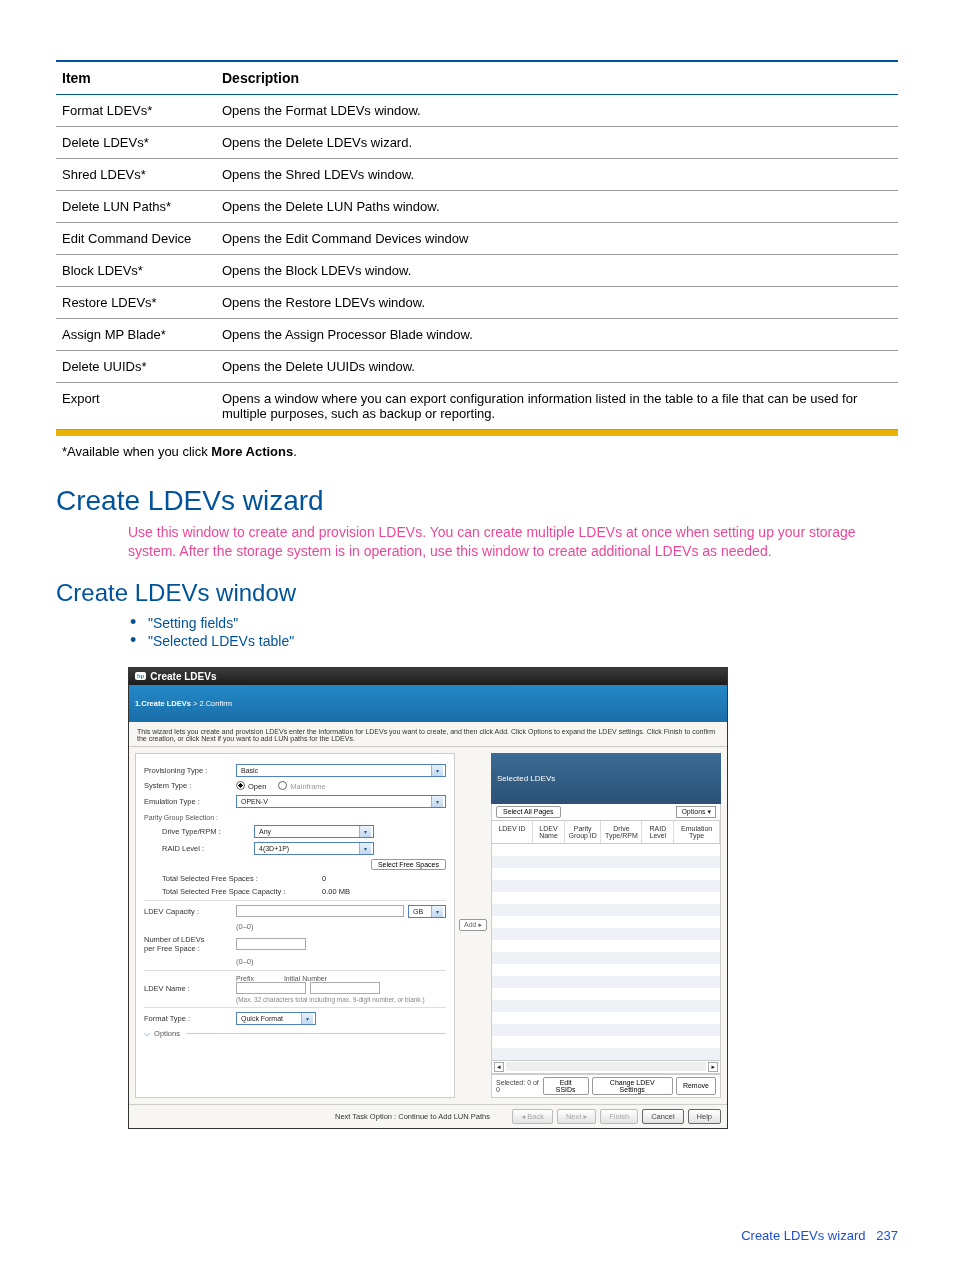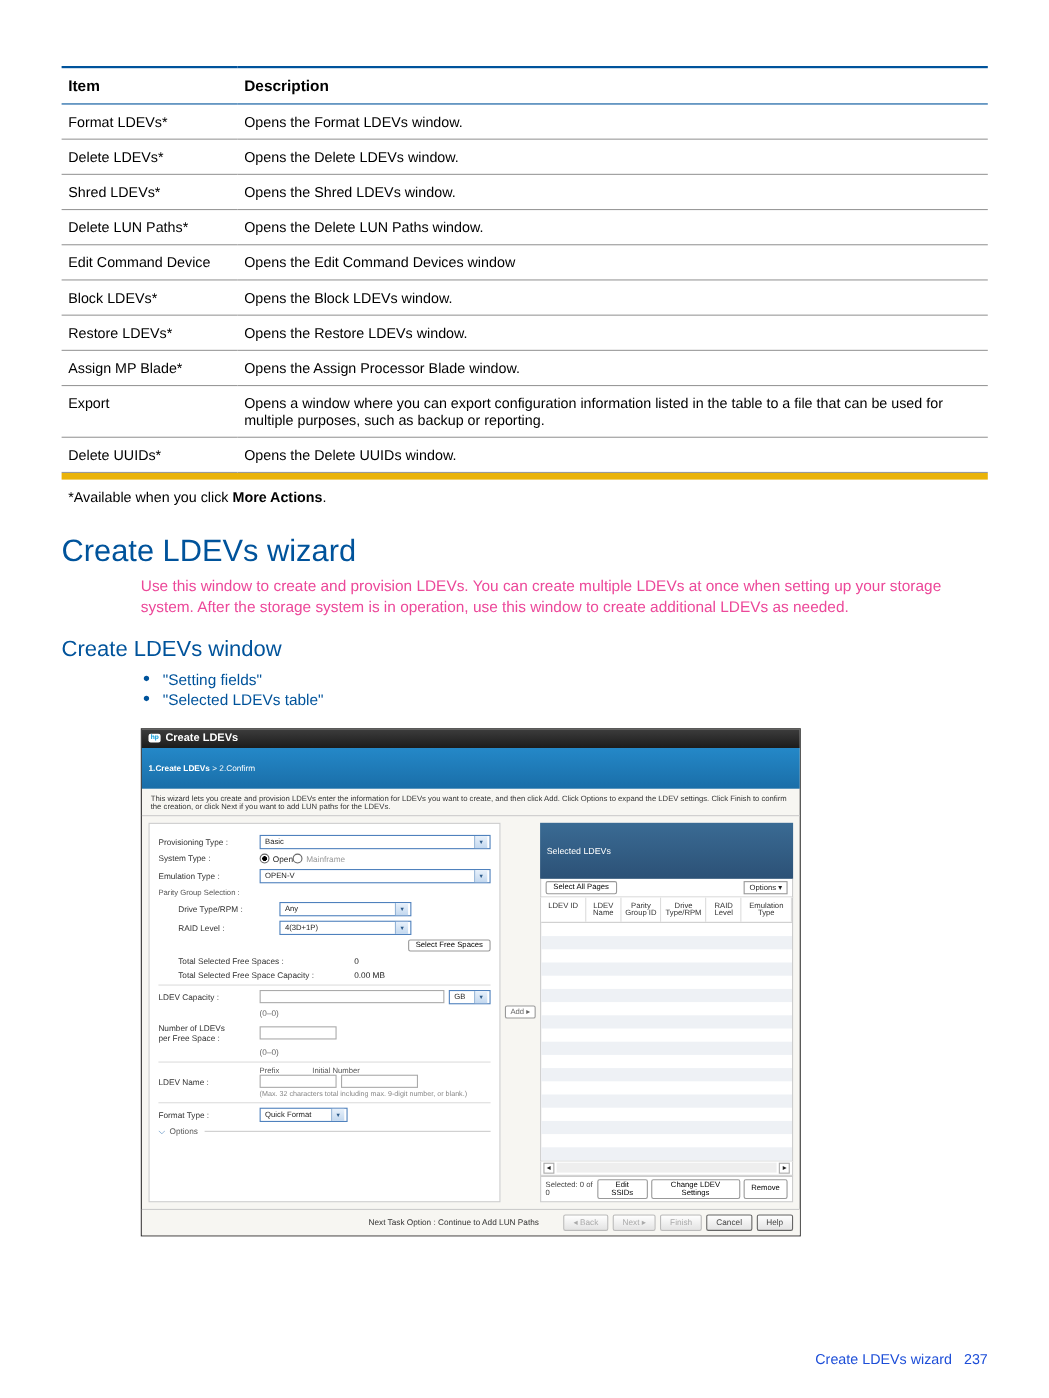--- a/index.html
+++ b/index.html
@@ -50,21 +50,21 @@
   h1.section {
     font-family: "Trebuchet MS", Arial, sans-serif;
     font-weight: normal;
     font-size: 28px;
     color: #00539b;
     margin: 26px 0 4px -72px;
   }
   h2.subsection {
     font-family: "Trebuchet MS", Arial, sans-serif;
     font-weight: normal;
-    font-size: 20px;
+    font-size: 24px;
     color: #00539b;
     margin: 18px 0 6px -72px;
   }
   p.intro {
     font-family: "Trebuchet MS", Arial, sans-serif;
     font-size: 14px;
     line-height: 1.35;
     margin: 6px 0 0 0;
     color: #ec4899;
   }
@@ -147,21 +147,21 @@
     min-width: 110px;
   }
   .sel .caret {
     width:12px; height:11px;
     background:linear-gradient(#e8f1fb,#c3d8ef);
     border-left:1px solid #94b4d6;
     display:flex;align-items:center;justify-content:center;
     font-size:6px;color:#2d5b8b;
   }
   .sel.wide { flex:1; }
-  .radio { display:flex; gap:0; align-items:center; }
+  .radio { display:flex; gap:12px; align-items:center; }
   .radio span::before {
     content:""; display:inline-block; width:7px; height:7px;
     border:1px solid #666; border-radius:50%; margin-right:3px;
     vertical-align:-1px;
   }
   .radio span.on::before { background: radial-gradient(#000 0 40%, #fff 45% 100%); }
   .section-hdr { color:#555; font-size:7px; margin-top:6px; }
   .indent { margin-left:18px; }
   .btn-s {
     border:1px solid #999; background:#fff; font-size:7px;
@@ -244,21 +244,21 @@
         <th>Description</th>
       </tr>
     </thead>
     <tbody id="tbl-body">
         <tr>
           <td>Format LDEVs*</td>
           <td>Opens the Format LDEVs window.</td>
         </tr>
         <tr>
           <td>Delete LDEVs*</td>
-          <td>Opens the Delete LDEVs window.</td>
+          <td>Opens the Delete LDEVs wizard.</td>
         </tr>
         <tr>
           <td>Shred LDEVs*</td>
           <td>Opens the Shred LDEVs window.</td>
         </tr>
         <tr>
           <td>Delete LUN Paths*</td>
           <td>Opens the Delete LUN Paths window.</td>
         </tr>
         <tr>
@@ -271,26 +271,26 @@
         </tr>
         <tr>
           <td>Restore LDEVs*</td>
           <td>Opens the Restore LDEVs window.</td>
         </tr>
         <tr>
           <td>Assign MP Blade*</td>
           <td>Opens the Assign Processor Blade window.</td>
         </tr>
         <tr>
+          <td>Delete UUIDs*</td>
+          <td>Opens the Delete UUIDs window.</td>
+        </tr>
+        <tr>
           <td>Export</td>
           <td>Opens a window where you can export configuration information listed in the table to a file that can be used for multiple purposes, such as backup or reporting.</td>
-        </tr>
-        <tr>
-          <td>Delete UUIDs*</td>
-          <td>Opens the Delete UUIDs window.</td>
         </tr>
       </tbody>
   </table>
   <div class="footnote">
     <span>*Available when you click </span><b>More Actions</b><span>.</span>
   </div>
 
   <div style="margin-left:72px;">
     <h1 class="section">Create LDEVs wizard</h1>
     <p class="intro">Use this window to create and provision LDEVs. You can create multiple LDEVs at once when setting up your storage system. After the storage system is in operation, use this window to create additional LDEVs as needed.</p>

